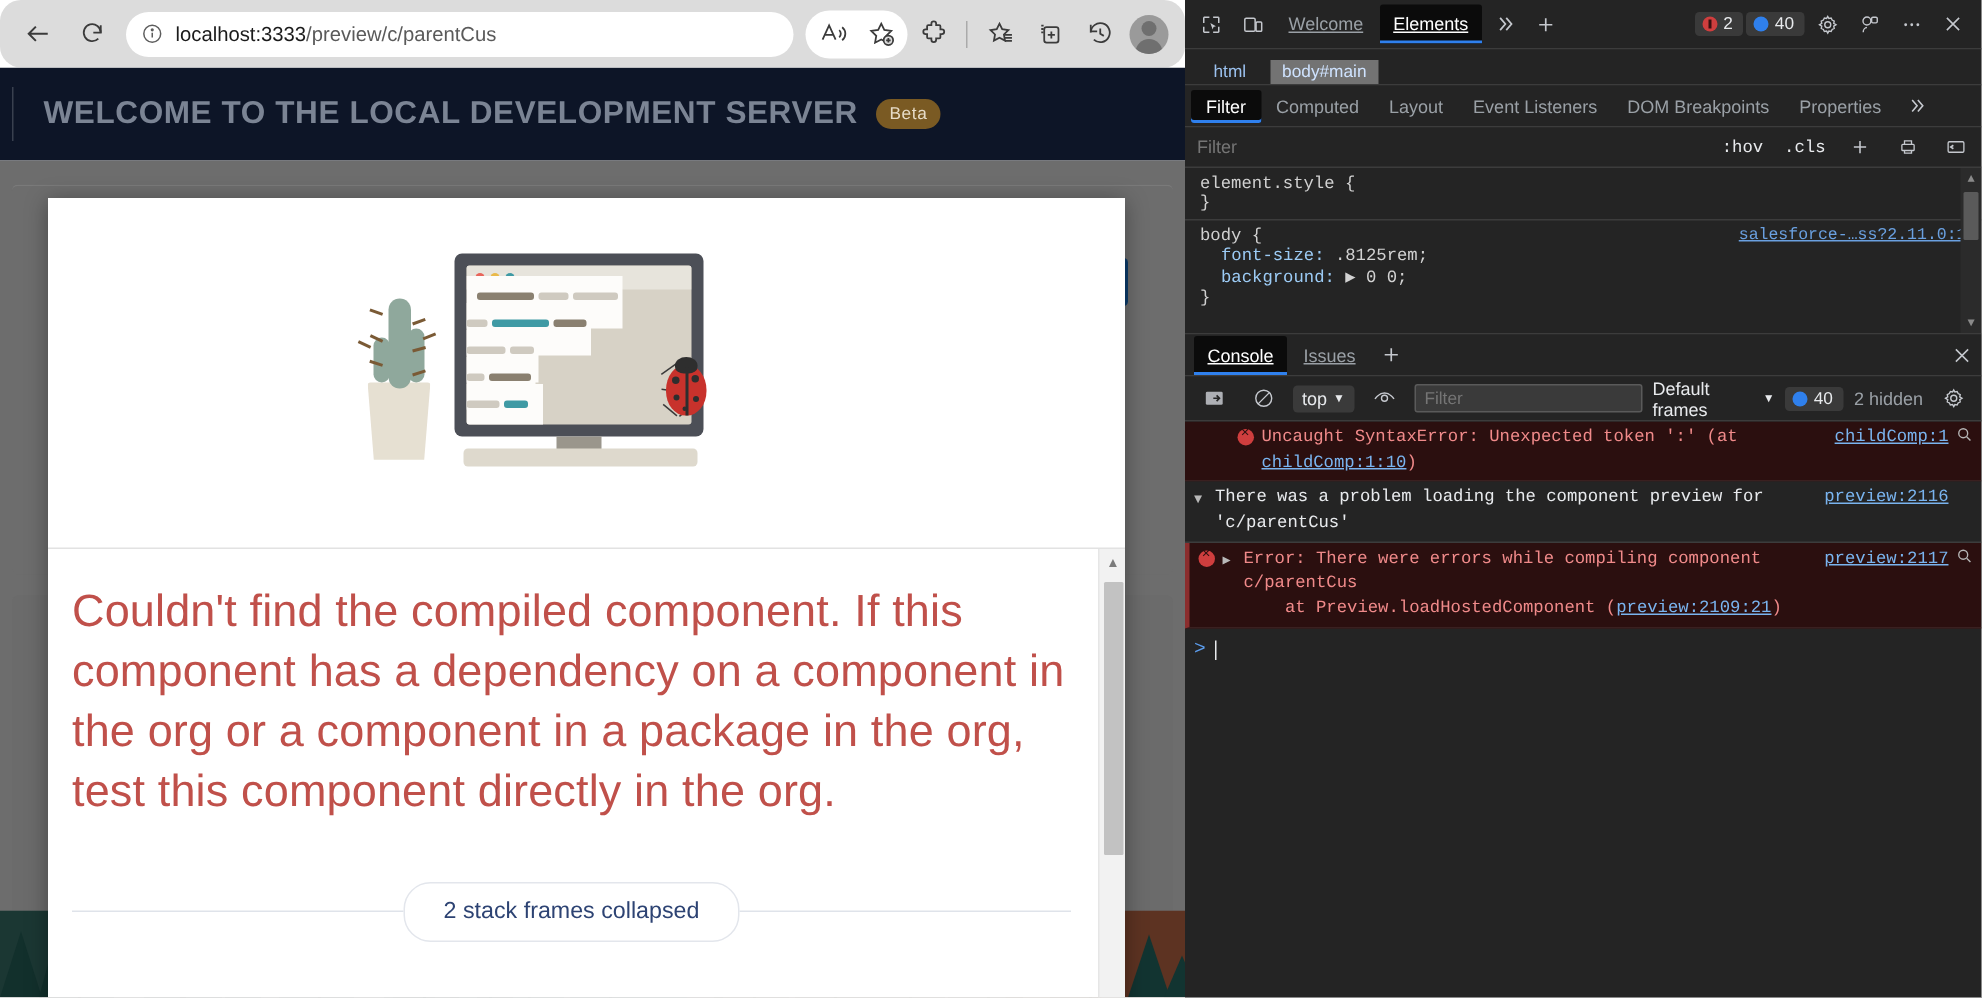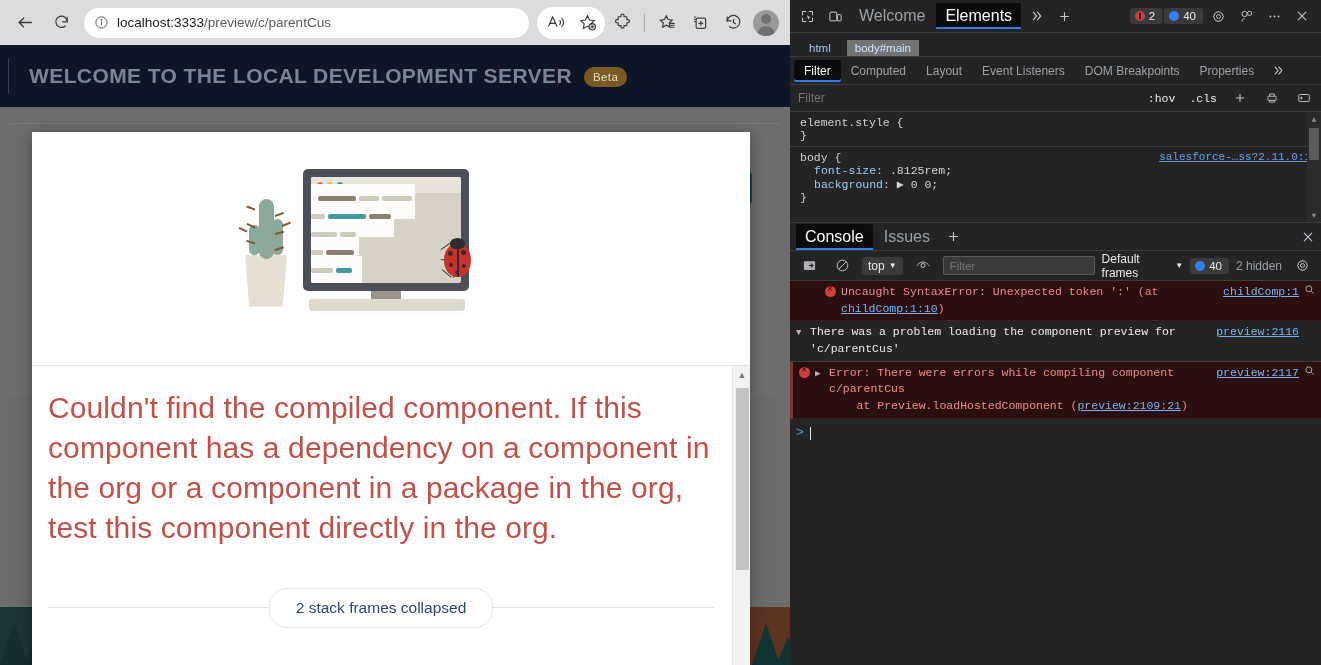--- a/index.html
+++ b/index.html
@@ -11,21 +11,21 @@
   }
   #root { position: relative; width: 1321px; height: 665px; }
 
   
   .browser {
     position: absolute; left: 0; top: 0; width: 790px; height: 665px;
     background: #ffffff; overflow: hidden;
   }
   .bchrome {
     height: 45px; background: #dcdcdc; display: flex; align-items: center;
-    padding: 0 8px; gap: 2px;
+    padding: 0 8px; gap: 2px; border-radius: 14px;
   }
   .nav-btn {
     width: 34px; height: 34px; border-radius: 4px;
     display: flex; align-items: center; justify-content: center;
     color: #3b3b3b; flex: none;
   }
   .urlbar {
     flex: 1 1 auto; height: 30px; background: #fff; border-radius: 15px;
     display: flex; align-items: center; padding: 0 10px; margin: 0 6px 0 4px;
     gap: 8px; min-width: 0;
@@ -196,21 +196,21 @@
   .dt-topbar {
     height: 33px; display: flex; align-items: center; gap: 2px;
     padding: 0 6px 0 4px; background: #242424; border-bottom: 1px solid #3c3c3c;
   }
   .dt-ic {
     width: 26px; height: 26px; display:flex; align-items:center;
     justify-content:center; color:#c5c8ce; border-radius:3px; flex:none;
   }
   .dt-tab {
     padding: 0 9px; height: 26px; line-height: 26px; color: #9aa0a6;
-    font-size: 16px; border-radius: 2px 2px 0 0; white-space: nowrap;
+    font-size: 12px; border-radius: 2px 2px 0 0; white-space: nowrap; text-decoration: underline;
   }
   .dt-tab.active { background:#0b0b0b; color:#ffffff;
     box-shadow: inset 0 -2px 0 #2f80ed; }
   .dt-spacer { flex: 1 1 auto; }
   .badge {
     display:inline-flex; align-items:center; gap:4px; padding: 2px 7px 2px 5px;
     border-radius:3px; font-size:11.5px; background:#3a3a3a; color:#e8eaed;
   }
   .dot-err { width:10px; height:10px; border-radius:50%; background:#cf3e3e;
     position:relative; }

